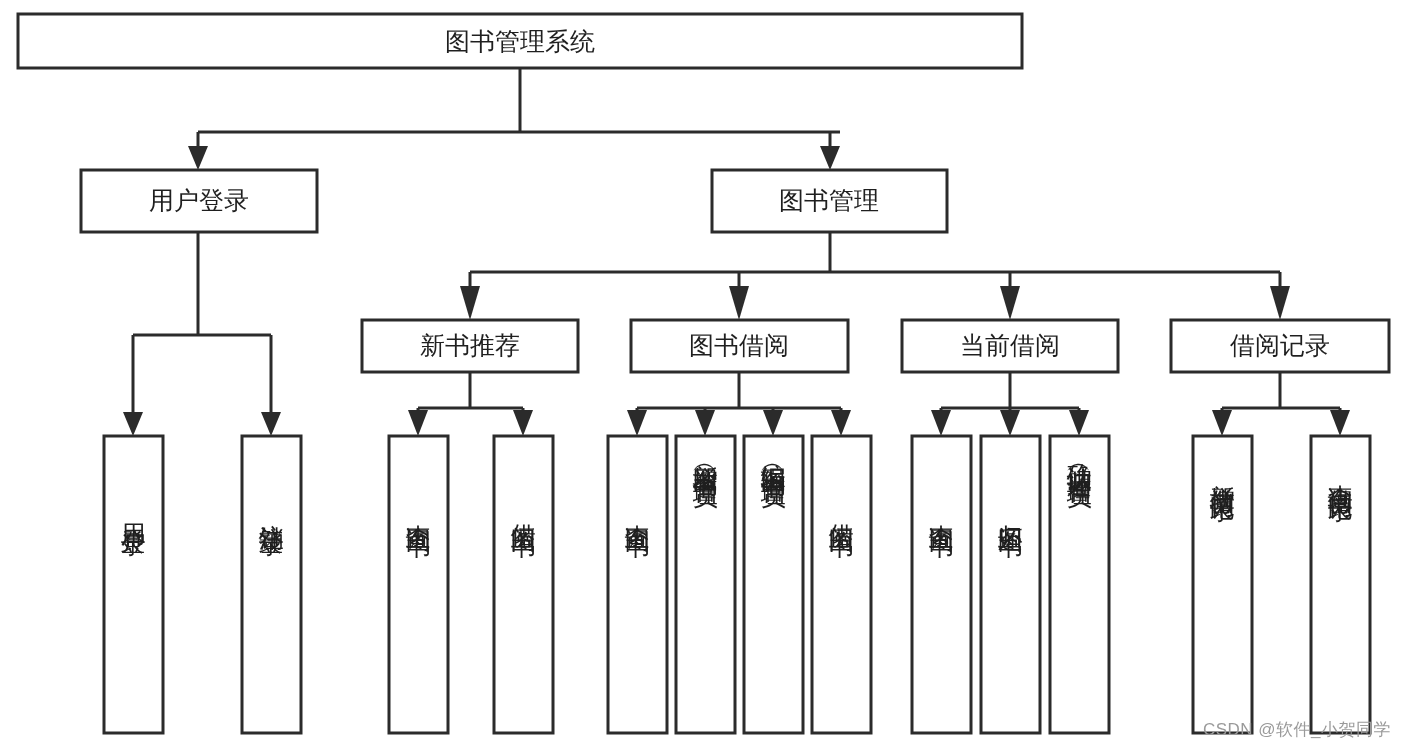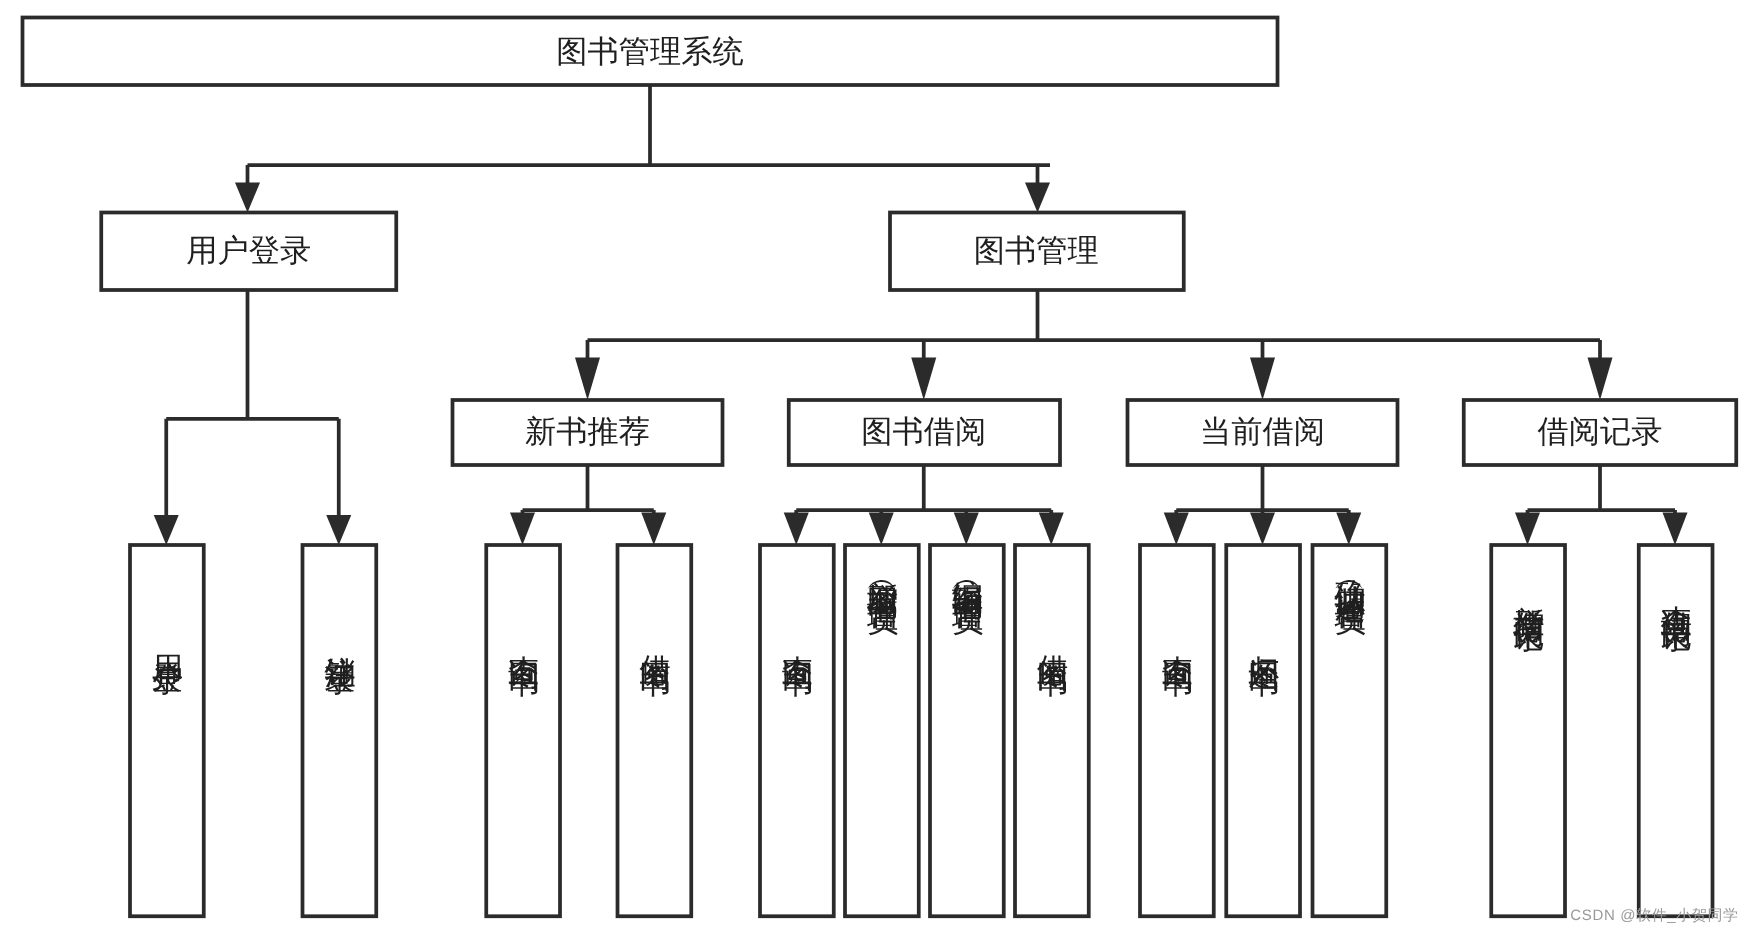--- a/index.html
+++ b/index.html
@@ -64,21 +64,21 @@
     line-height: 1.05;
     letter-spacing: 3px;
     color: #1f1f1f;
     white-space: pre;
     font-family: "Liberation Sans", "DejaVu Sans", sans-serif;
   }
   .watermark {
     position: absolute;
     right: 14px;
     bottom: 6px;
-    font-size: 12px;
+    font-size: 17px;
     color: #9a9a9a;
     font-family: "Liberation Sans", "DejaVu Sans", sans-serif;
     letter-spacing: 0.5px;
     user-select: none;
   }
 </style>
 </head>
 <body>
 
 <div id="diagram-root">

